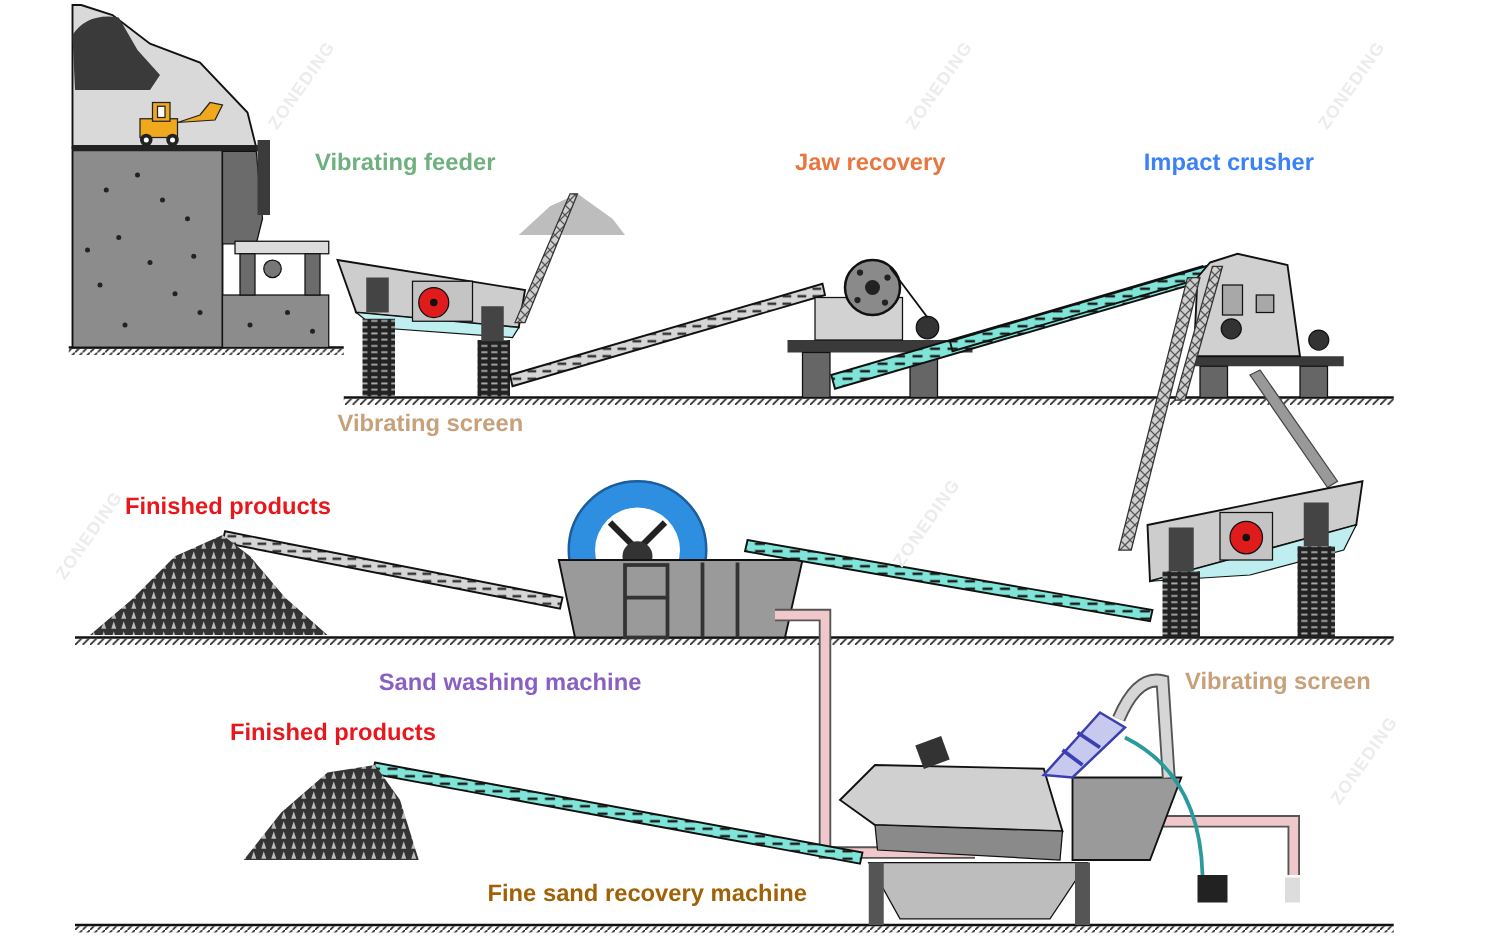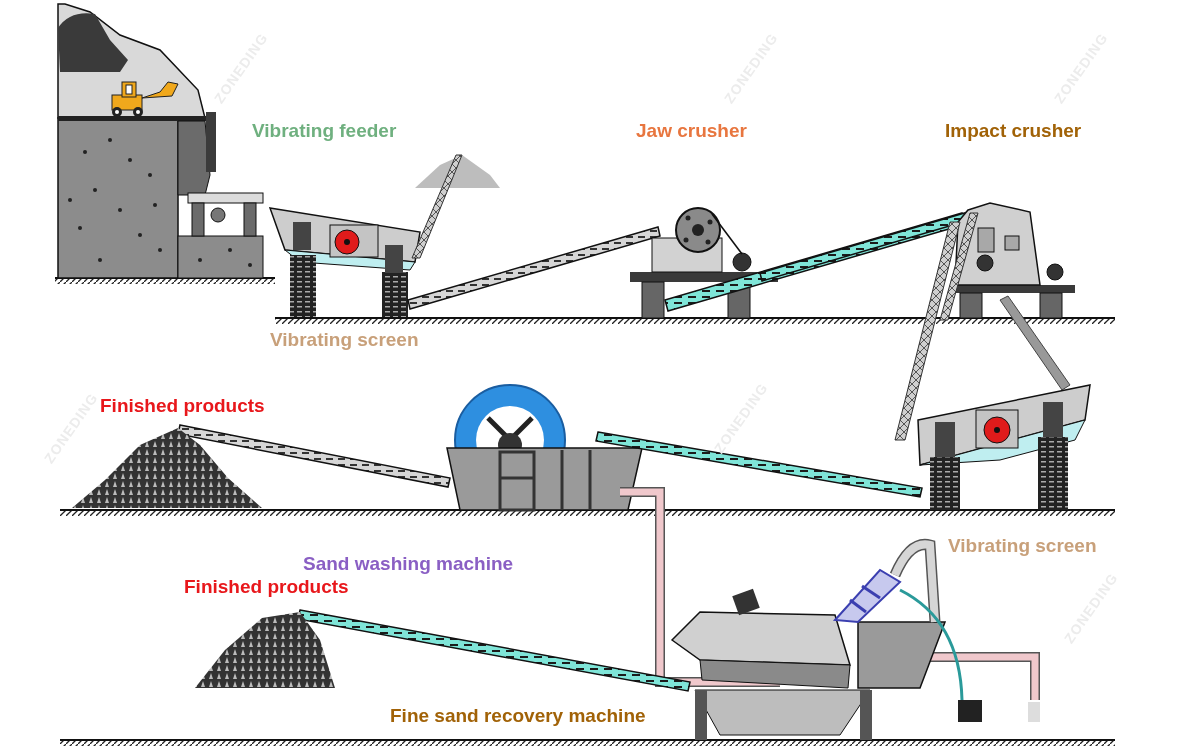--- a/index.html
+++ b/index.html
@@ -227,20 +227,20 @@
 </svg>
 
 <div class="wm" style="left:200px;top:60px;">ZONEDING</div>
 <div class="wm" style="left:710px;top:60px;">ZONEDING</div>
 <div class="wm" style="left:1040px;top:60px;">ZONEDING</div>
 <div class="wm" style="left:30px;top:420px;">ZONEDING</div>
 <div class="wm" style="left:700px;top:410px;">ZONEDING</div>
 <div class="wm" style="left:1050px;top:600px;">ZONEDING</div>
 
 <div class="label" style="left:228px;top:120px;color:#6fb07f;margin-left:24px;">Vibrating feeder</div>
-<div class="label" style="left:636px;top:120px;color:#e8763f;">Jaw crusher</div>
-<div class="label" style="left:945px;top:120px;color:#a16207;">Impact crusher</div>
+<div class="label" style="left:636px;top:120px;color:#e8763f;">Jaw recovery</div>
+<div class="label" style="left:915px;top:120px;color:#3b82f6;">Impact crusher</div>
 <div class="label" style="left:270px;top:329px;color:#c8a07a;">Vibrating screen</div>
 <div class="label" style="left:100px;top:395px;color:#e8171b;">Finished products</div>
-<div class="label" style="left:303px;top:553px;color:#8a5fc4;">Sand washing machine</div>
+<div class="label" style="left:303px;top:536px;color:#8a5fc4;">Sand washing machine</div>
 <div class="label" style="left:948px;top:535px;color:#c8a07a;">Vibrating screen</div>
 <div class="label" style="left:184px;top:576px;color:#e8171b;">Finished products</div>
 <div class="label" style="left:390px;top:705px;color:#a16207;">Fine sand recovery machine</div>
 
 </body></html>

